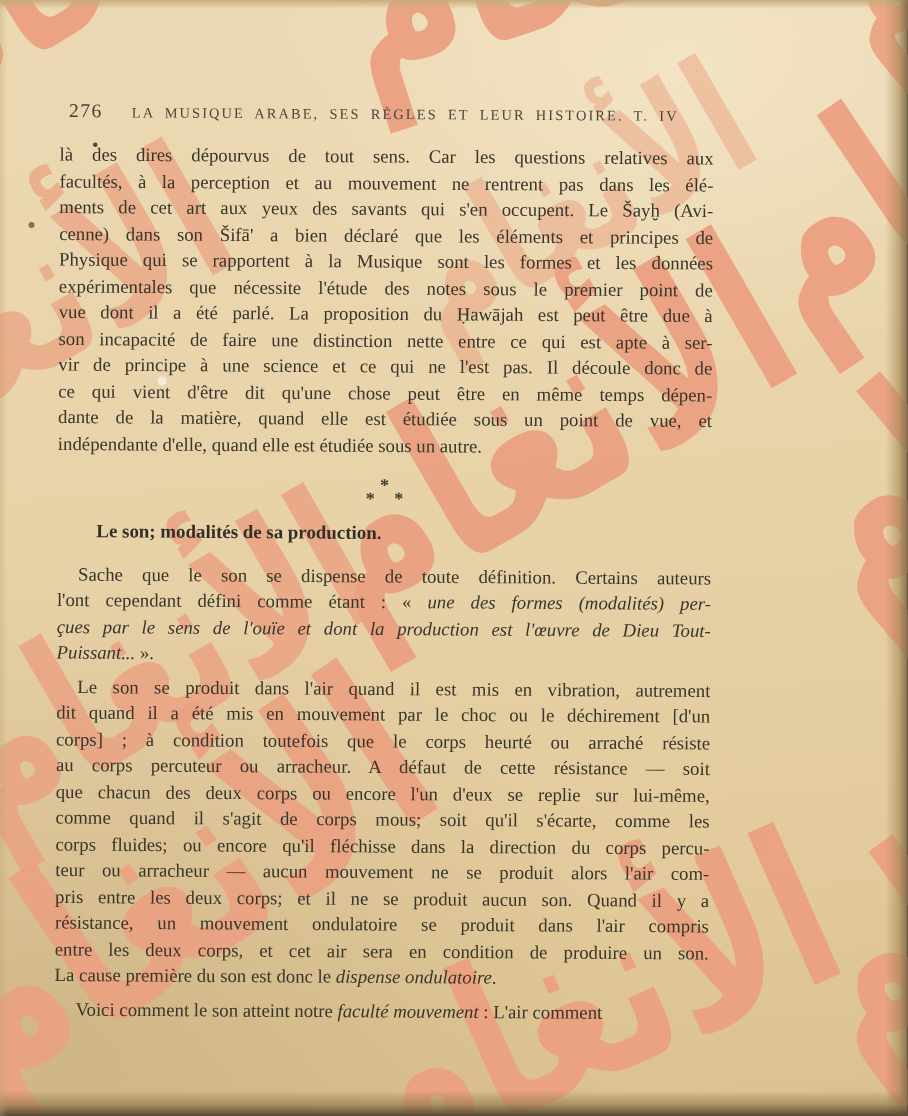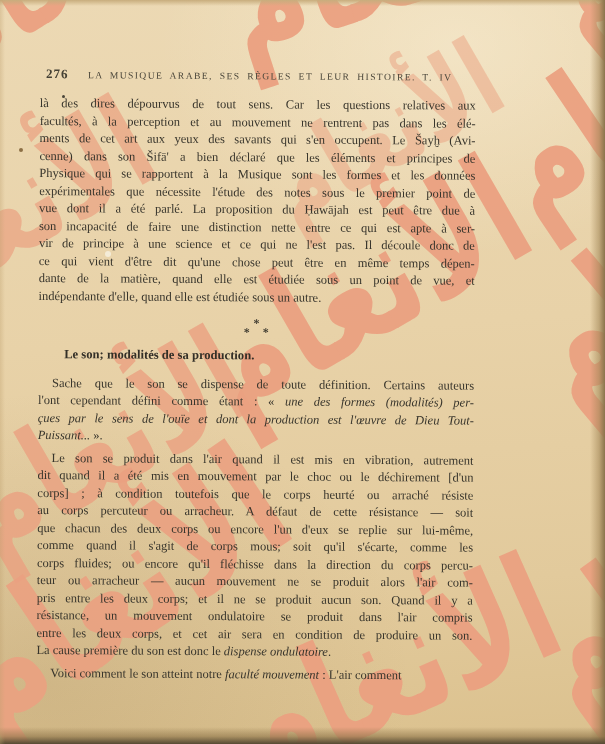--- a/index.html
+++ b/index.html
@@ -28,21 +28,21 @@
     position:absolute;left:40px;top:66px;width:436px;z-index:2;
     color:#38352c;
     transform:rotate(0.35deg);
     transform-origin:left top;
   }
   .header-row{
     display:flex;align-items:baseline;
     margin:0 0 13px 0;
   }
   .page-number{
-    font-size:13px;letter-spacing:1px;color:#454135;flex:0 0 auto;margin-left:6px;font-weight:bold;
+    font-size:13px;letter-spacing:1px;color:#454135;flex:0 0 auto;margin-left:6px;
   }
   .running-title{
     flex:1 1 auto;text-align:center;
     font-size:9.6px;letter-spacing:1.4px;word-spacing:3px;
     color:#4a463a;white-space:nowrap;
     padding-right:4px;
   }
   .body-text{font-size:12.5px;line-height:17.5px;}
   .para{margin:0;}
   .para + .para{margin-top:5px;}

